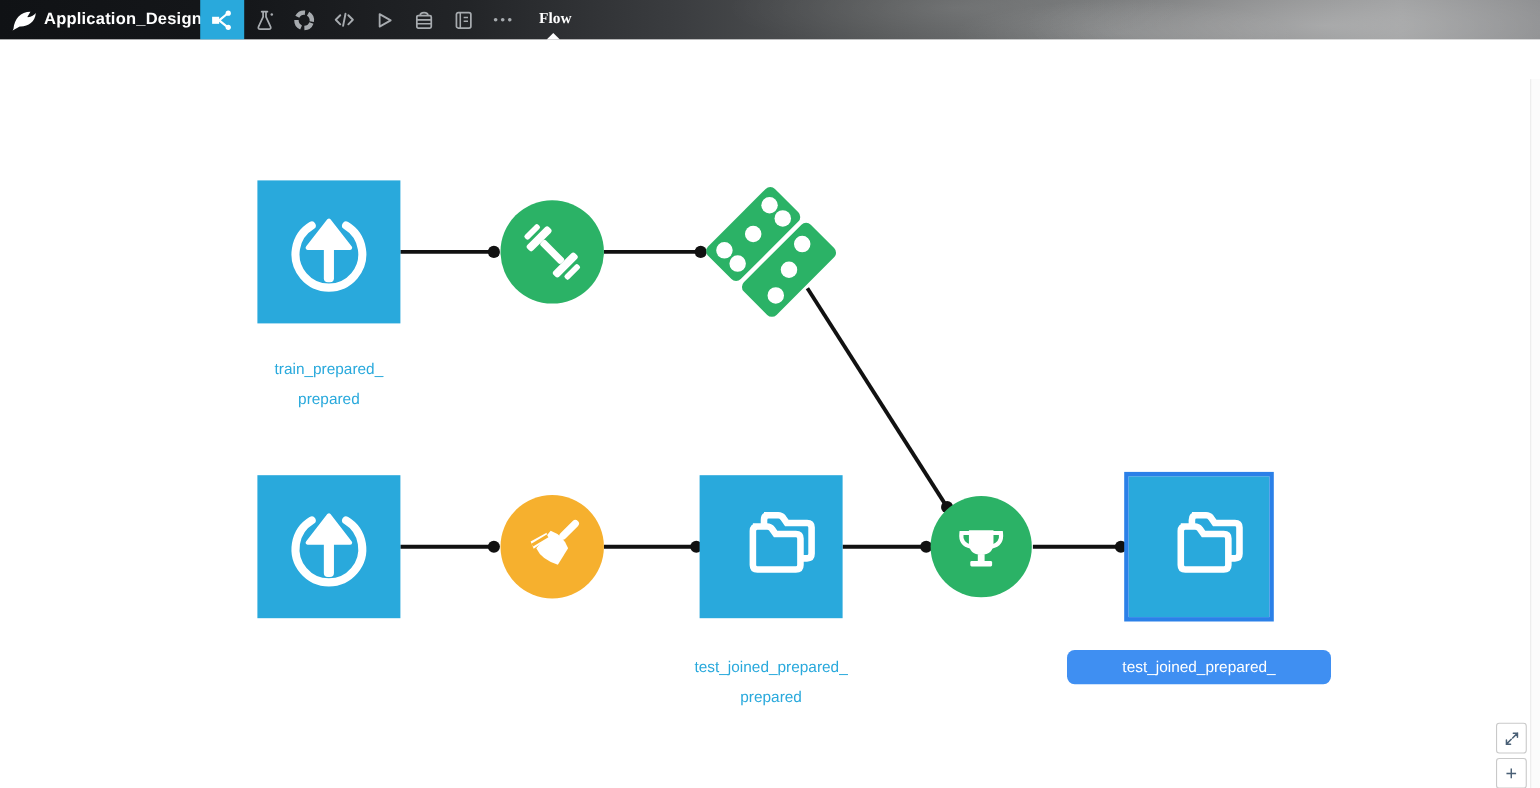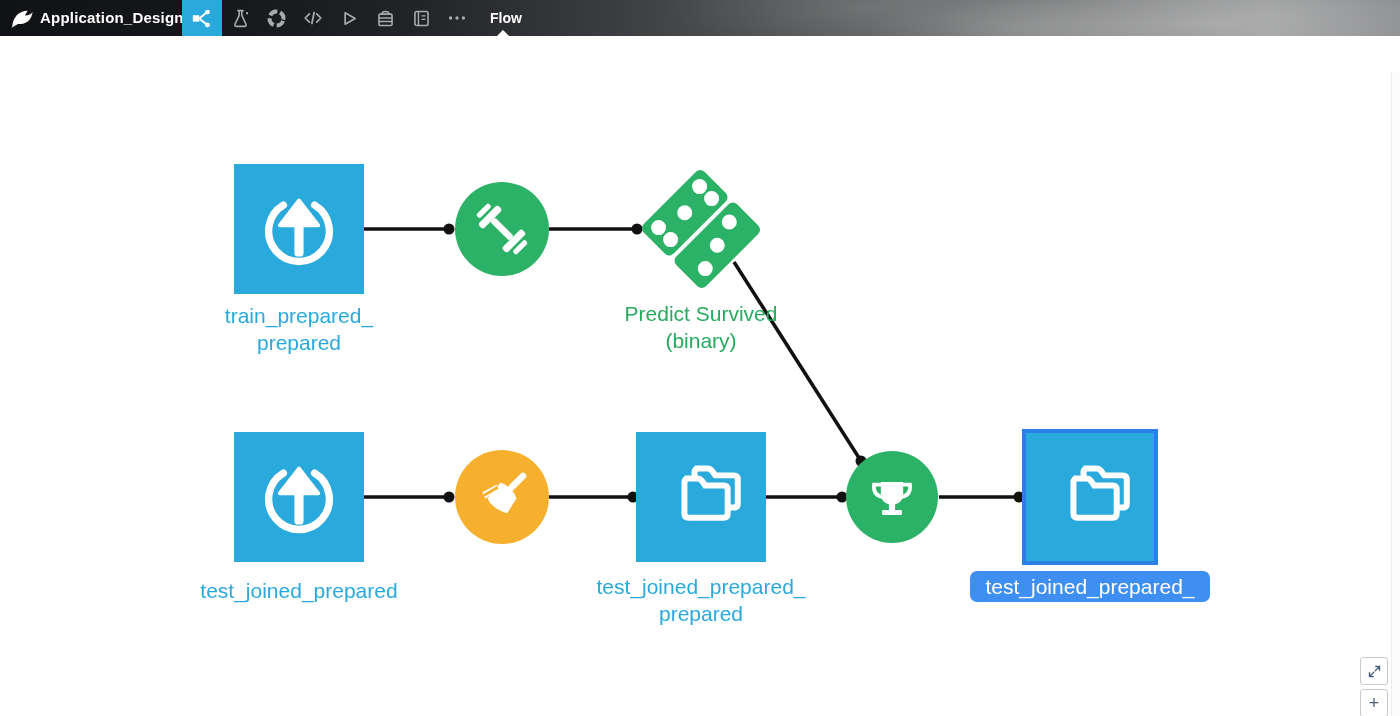--- a/index.html
+++ b/index.html
@@ -15,21 +15,21 @@
       linear-gradient(90deg,#101215 0%,#15171a 16%,#222427 30%,#3b3d40 44%,#565859 57%,#6f7172 69%,#858687 80%,#9a9b9c 91%,#8d8e90 100%);
     display:flex; align-items:center; }
   .logo { position:absolute; left:9px; top:5px; width:26px; height:26px; }
   .nav-title { position:absolute; left:40px; top:0; height:36px; line-height:36px;
     color:#fff; font-size:15px; font-weight:bold; letter-spacing:.2px; }
   .nav-tab-active { position:absolute; left:182px; top:0; width:40px; height:36px;
     background:#29a9dc; display:flex; align-items:center; justify-content:center; cursor:pointer; }
   .nav-ico { position:absolute; top:0; width:36px; height:36px; display:flex;
     align-items:center; justify-content:center; cursor:pointer; }
   .nav-section { position:absolute; left:476px; top:0; height:36px; line-height:36px;
-    color:#fff; font-size:14px; font-weight:bold; padding:0 14px; }
+    color:#fff; font-size:14px; font-weight:bold; padding:0 14px;font-family:Liberation Serif, serif; }
   .flow-caret { position:absolute; left:497px; bottom:0; width:0; height:0;
     border-left:6px solid transparent; border-right:6px solid transparent;
     border-bottom:6px solid #ffffff; }
 
   
   .toolbar-btn, .searchbox, .select-group { position:absolute; top:44px; height:30px;
     background:#fff; border:1px solid #d6d6d6; border-radius:2px; }
   .view-btn { left:4px; width:178px; display:flex; align-items:center; gap:9px;
     padding:0 10px; font-size:13px; color:#444; cursor:pointer; }
   .searchbox { left:188px; width:845px; display:flex; align-items:center; padding:0 9px; }
@@ -51,22 +51,22 @@
   .canvas { position:absolute; left:0; top:36px; width:1400px; height:680px; background:#fff; }
   .edges { position:absolute; left:0; top:0; pointer-events:none; }
   .node { position:absolute; cursor:pointer; }
   .sq { width:130px; height:130px; background:#29a9dc; display:flex;
     align-items:center; justify-content:center; }
   .sq.selected { outline:4px solid #2b80e8; }
   .circ { width:94px; height:94px; border-radius:50%; display:flex;
     align-items:center; justify-content:center; }
   .circ.green { background:#2bb266; }
   .circ.yellow { background:#f6b02e; }
-  .nodelabel { position:absolute; text-align:center; font-size:21px; line-height:27px;
-    cursor:pointer; }
+  .nodelabel { position:absolute; text-align:center; font-size:14px; line-height:27px;
+    cursor:pointer;margin-top:20px; }
   .lbl-blue { color:#29a9dc; }
   .lbl-green { color:#27ab5f; }
   .lbl-selected { background:#3f8ff2; color:#fff; border-radius:7px; padding:2px 0;
     width:240px; }
 
   
   .zoombtn { position:absolute; width:28px; height:28px; background:#fff;
     border:1px solid #c9c9c9; border-radius:3px; display:flex; align-items:center;
     justify-content:center; cursor:pointer; color:#4a6076; font-size:18px; }
   .scroll-strip { position:absolute; left:1391px; top:36px; width:9px; height:680px;
@@ -271,28 +271,21 @@
       <path d="M32 30 h14 q3 0 5 2.5 l3.5 5 h20 q4.5 0 4.5 4.5 v26 q0 4.5 -4.5 4.5 h-38 q-4.5 0 -4.5 -4.5 v-33.5 q0 -4.5 4.5 -4.5 z" transform="translate(11,-11)" fill="none" stroke="#fff" stroke-width="6.5"></path>
       <path d="M32 30 h14 q3 0 5 2.5 l3.5 5 h20 q4.5 0 4.5 4.5 v26 q0 4.5 -4.5 4.5 h-38 q-4.5 0 -4.5 -4.5 v-33.5 q0 -4.5 4.5 -4.5 z" fill="#29a9dc" stroke="#fff" stroke-width="6.5"></path>
     </svg>
   </div>
 
   <div class="nodelabel lbl-blue" style="left:189px; top:266px; width:220px;">
     <div>train_prepared_</div>
     <div>prepared</div>
   </div>
 
-  <div class="nodelabel lbl-green" style="left:591px; top:264px; width:220px;">
-    <div>Predict Survived</div>
-    <div>(binary)</div>
-  </div>
-
-  <div class="nodelabel lbl-blue" style="left:179px; top:541px; width:240px;">
-    <div>test_joined_prepared</div>
-  </div>
+
 
   <div class="nodelabel lbl-blue" style="left:581px; top:537px; width:240px;">
     <div>test_joined_prepared_</div>
     <div>prepared</div>
   </div>
 
   <div class="nodelabel lbl-selected" style="left:970px; top:535px;">
     <div>test_joined_prepared_</div>
   </div>
 

